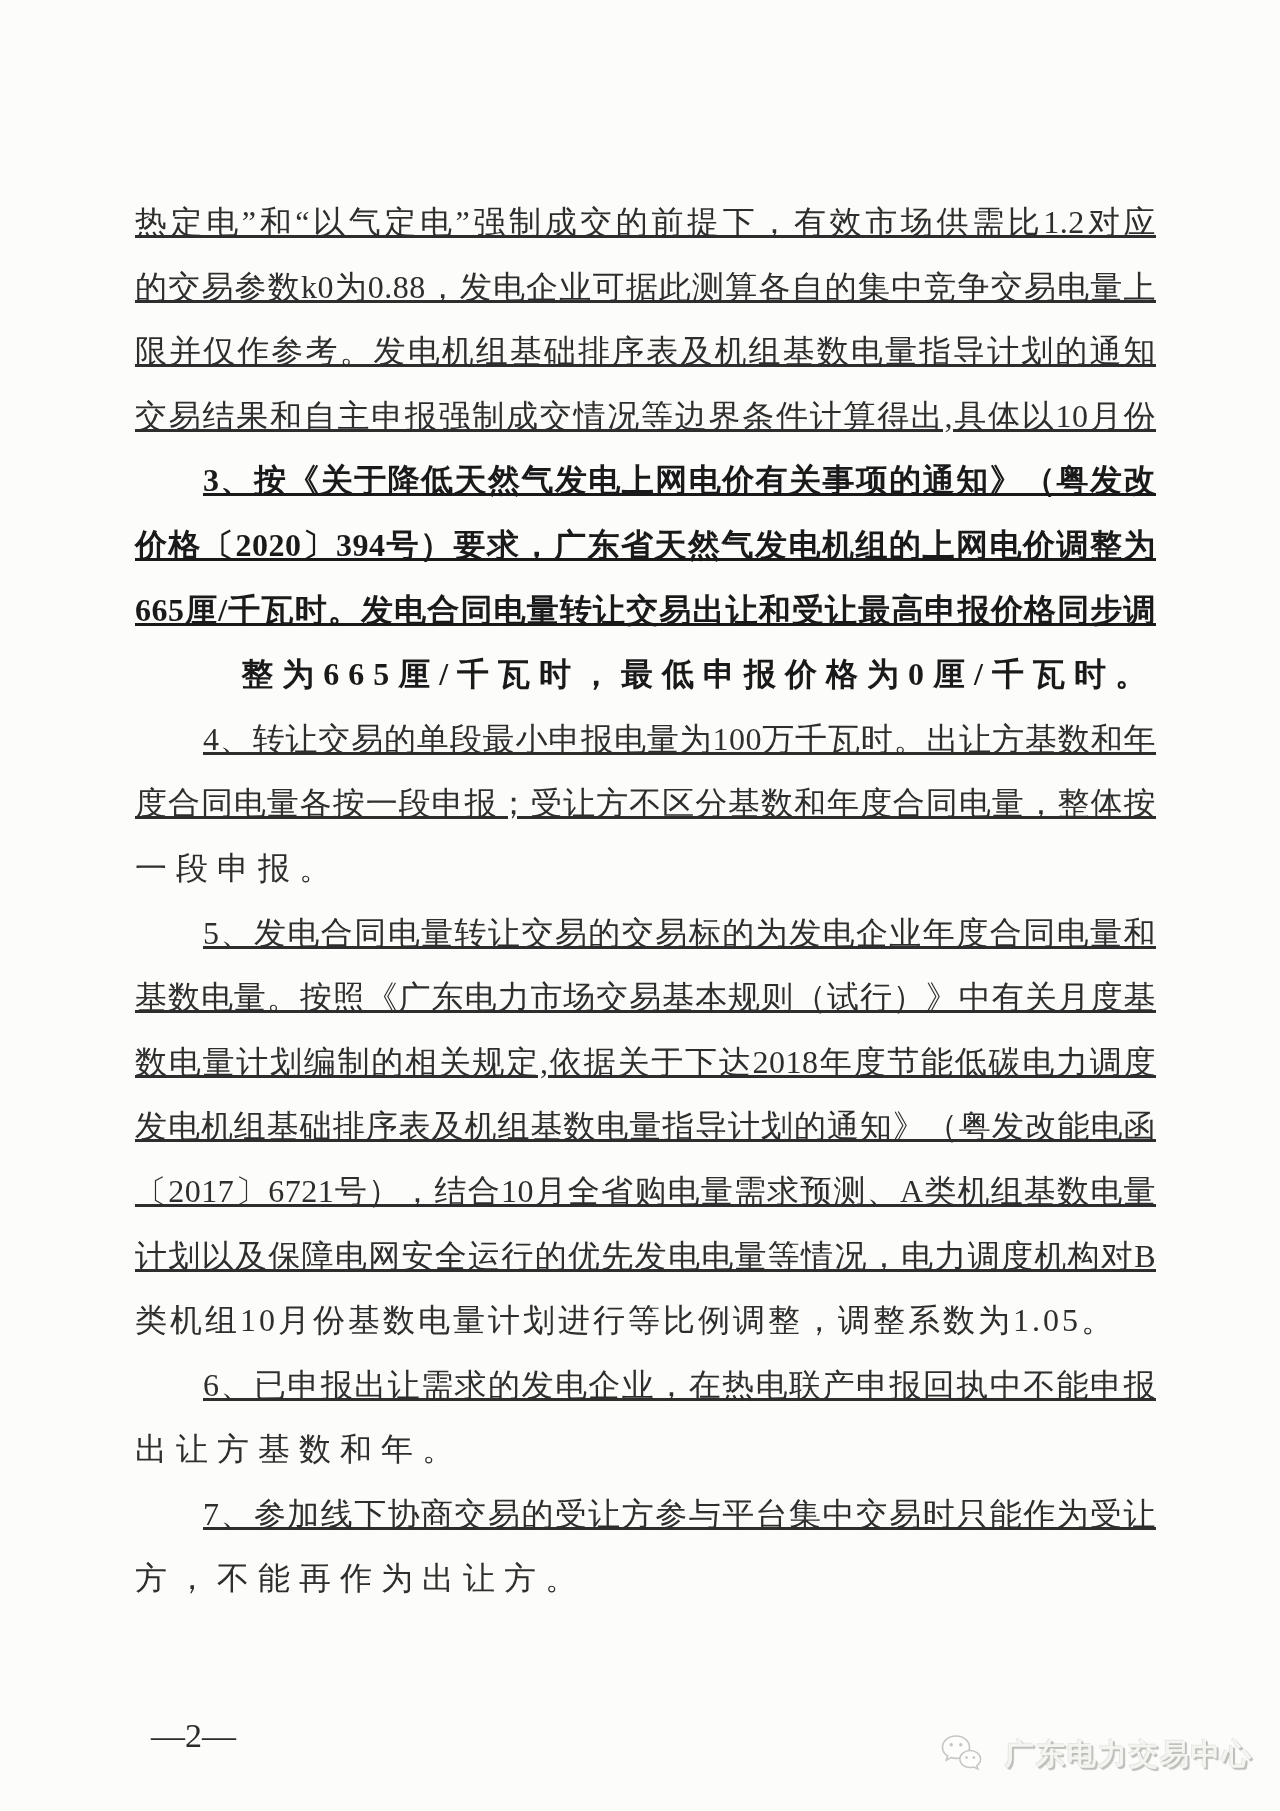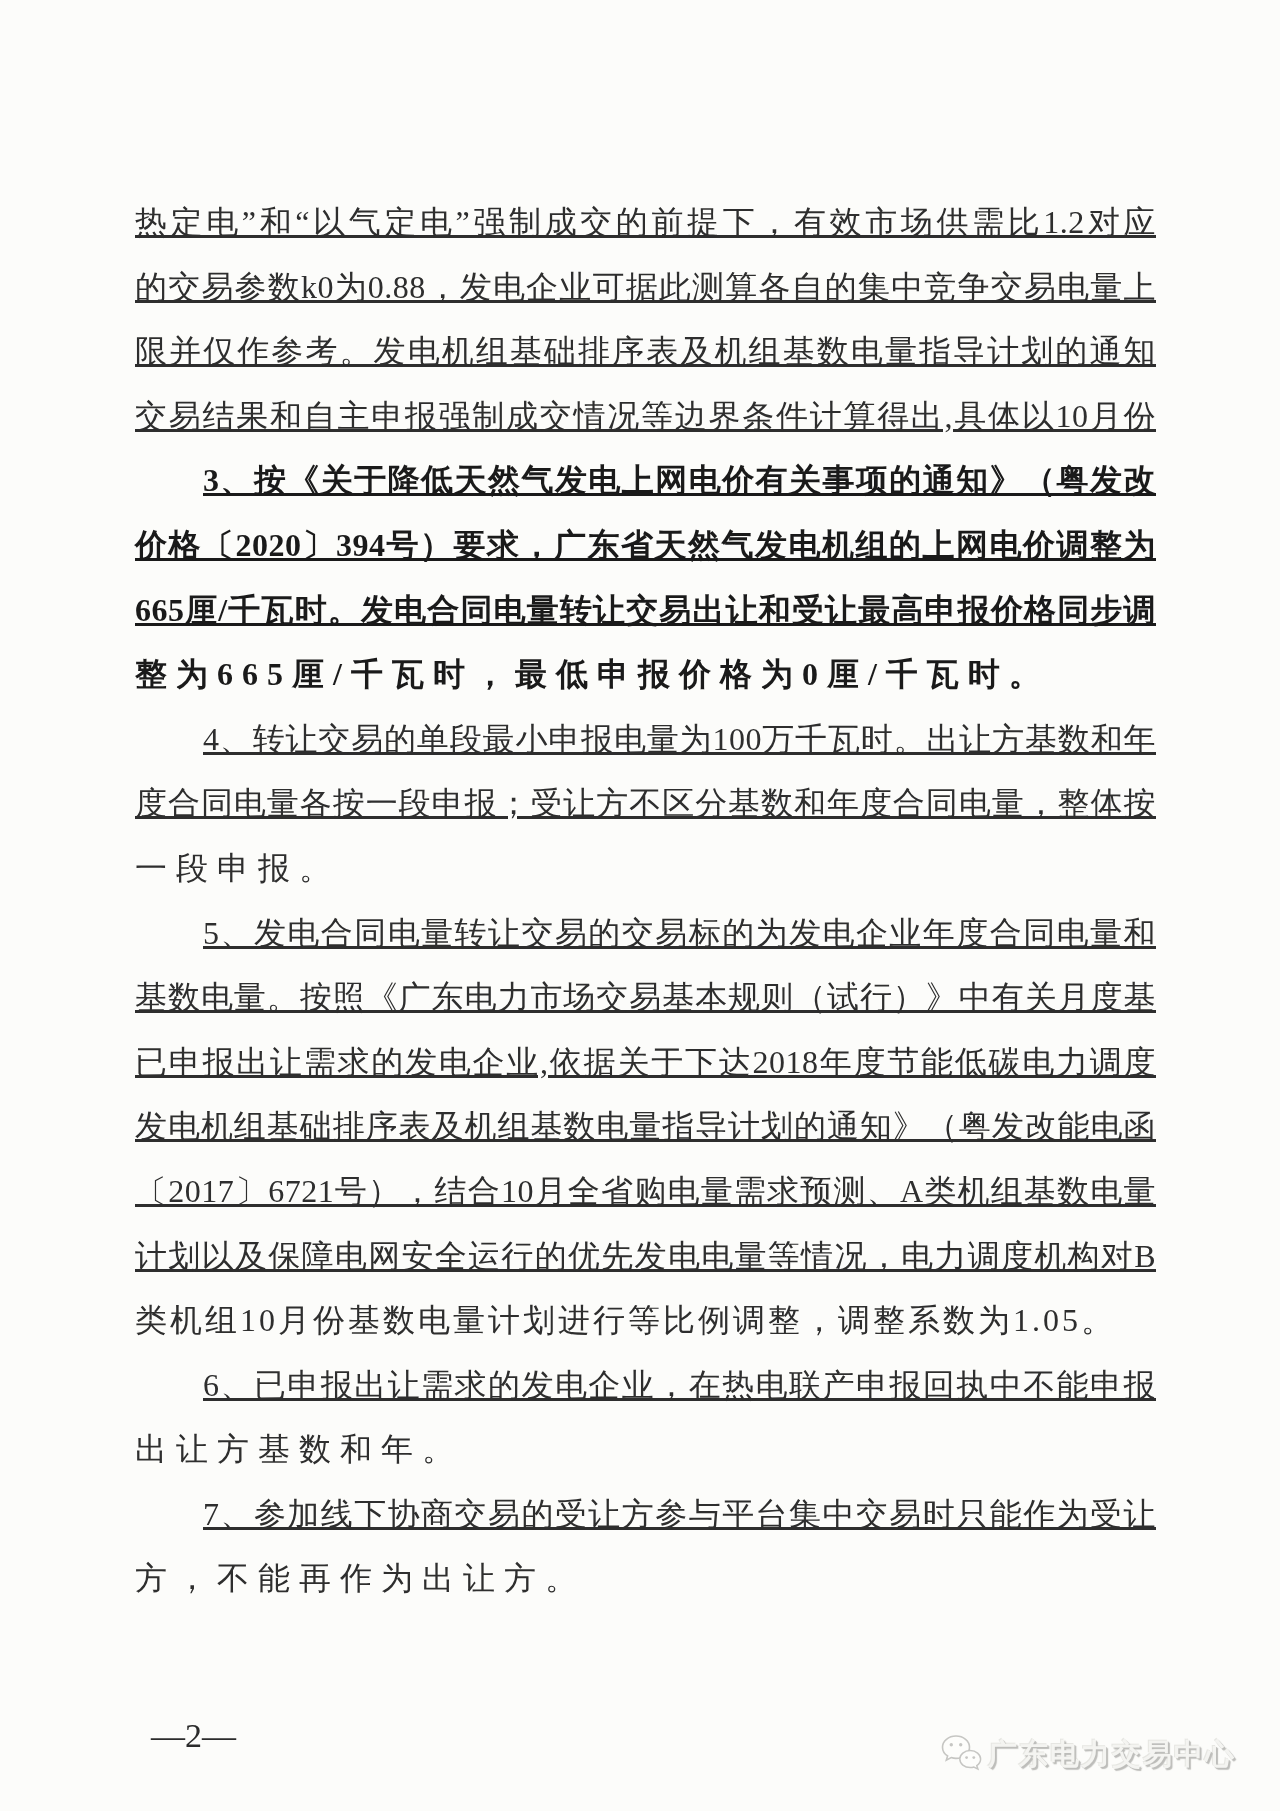--- a/index.html
+++ b/index.html
@@ -25,38 +25,38 @@
     letter-spacing: 9px;
     white-space: nowrap;
   }
   .fill {
     letter-spacing: 0.5px;
     text-align: justify;
     text-align-last: justify;
     text-decoration: underline;
   }
   .ls3 { letter-spacing: 3px; }
-  .bold { font-weight: bold; color: #1a1a1a; }
+  .bold { font-weight: bold; color: #1a1a1a; text-align: right; }
   .ind { text-indent: 68px; }
   .page-num {
     position: absolute;
     left: 151px;
     top: 1716px;
     font-size: 34px;
     line-height: 40px;
     color: #2b2b2b;
     letter-spacing: 0px;
   }
   .watermark {
     position: absolute;
     left: 940px;
     top: 1732px;
     display: flex;
     align-items: center;
-    gap: 6px;
+    gap: 23px;
   }
   .wm-icon { flex: 0 0 auto; }
   .wm-text {
     font-family: "Liberation Sans", "DejaVu Sans", sans-serif;
     font-weight: bold;
     font-size: 29px;
     letter-spacing: 2px;
     white-space: nowrap;
     color: #f4f4f1;
     text-shadow: 2px 2px 1px #bdbdba, -1px -1px 0px #e6e6e2, 1px 1px 0px #c8c8c5;
@@ -76,21 +76,21 @@
   <div class="ln bold fill">价格〔2020〕394号）要求，广东省天然气发电机组的上网电价调整为</div>
   <div class="ln bold fill">665厘/千瓦时。发电合同电量转让交易出让和受让最高申报价格同步调</div>
   <div class="ln bold">整为665厘/千瓦时，最低申报价格为0厘/千瓦时。</div>
 
   <div class="ln ind fill">4、转让交易的单段最小申报电量为100万千瓦时。出让方基数和年</div>
   <div class="ln fill">度合同电量各按一段申报；受让方不区分基数和年度合同电量，整体按</div>
   <div class="ln">一段申报。</div>
 
   <div class="ln ind fill">5、发电合同电量转让交易的交易标的为发电企业年度合同电量和</div>
   <div class="ln fill">基数电量。按照《广东电力市场交易基本规则（试行）》中有关月度基</div>
-  <div class="ln fill">已申报出让需求的发电企业,依据关于下达2018年度节能低碳电力调度</div>
+  <div class="ln fill">数电量计划编制的相关规定,依据关于下达2018年度节能低碳电力调度</div>
   <div class="ln fill">发电机组基础排序表及机组基数电量指导计划的通知》（粤发改能电函</div>
   <div class="ln fill">〔2017〕6721号），结合10月全省购电量需求预测、A类机组基数电量</div>
   <div class="ln fill">计划以及保障电网安全运行的优先发电电量等情况，电力调度机构对B</div>
   <div class="ln ls3">类机组10月份基数电量计划进行等比例调整，调整系数为1.05。</div>
 
   <div class="ln ind fill">6、已申报出让需求的发电企业，在热电联产申报回执中不能申报</div>
   <div class="ln">出让方基数和年。</div>
 
   <div class="ln ind fill">7、参加线下协商交易的受让方参与平台集中交易时只能作为受让</div>
   <div class="ln">方，不能再作为出让方。</div>

